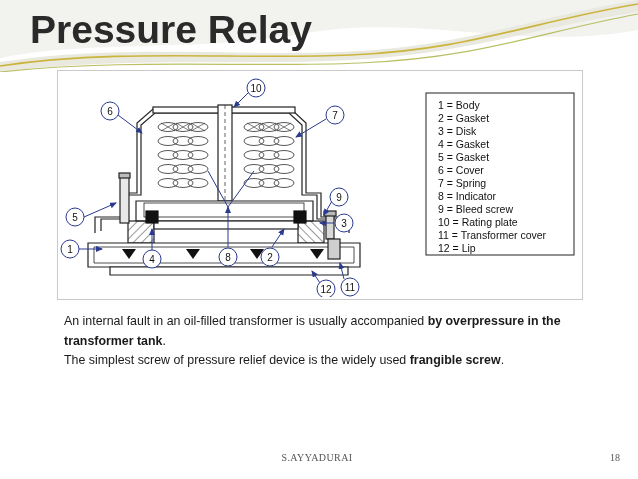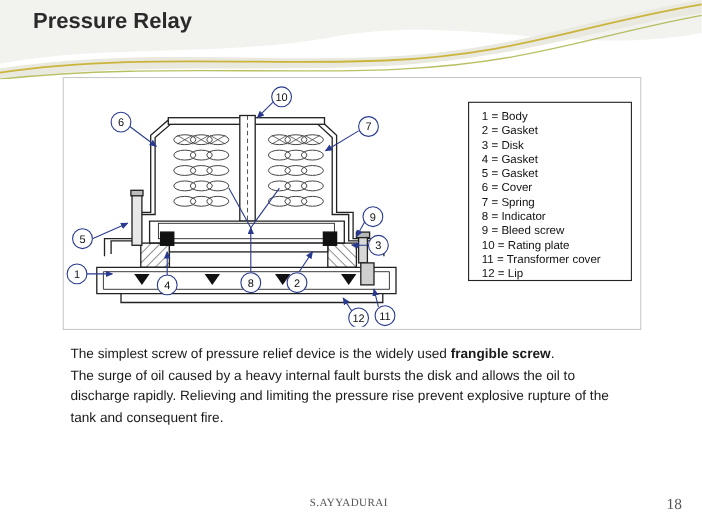--- a/index.html
+++ b/index.html
@@ -27,21 +27,21 @@
     top: 0;
     left: 0;
     width: 638px;
     height: 72px;
     overflow: hidden;
   }
   .title {
     position: absolute;
     left: 30px;
     top: 8px;
-    font-size: 20px;
+    font-size: 39px;
     font-weight: bold;
     color: #2a2a2a;
     letter-spacing: 0px;
     font-family: "Liberation Sans", sans-serif;
     z-index: 5;
   }
   
   .figure {
     position: absolute;
     left: 57px;
@@ -77,21 +77,21 @@
     text-align: center;
     font-size: 10px;
     color: #555;
     font-family: "Liberation Serif", serif;
     letter-spacing: 0.4px;
   }
   .footer-page {
     position: absolute;
     right: 18px;
     top: 452px;
-    font-size: 14px;
+    font-size: 10px;
     color: #555;
     font-family: "Liberation Serif", serif;
   }
   
 </style>
 </head>
 <body>
 
 <div class="slide">
 
@@ -292,20 +292,20 @@
           <tspan x="380" y="155">10 = Rating plate</tspan>
           <tspan x="380" y="168">11 = Transformer cover</tspan>
           <tspan x="380" y="181">12 = Lip</tspan>
         </text>
       </g>
 
     </svg>
   </div>
 
   <div class="body-text">
+    <p><span>An internal fault in an oil-filled transformer is usually accompanied </span><span class="b">by overpressure in the transformer tank</span><span>.</span></p>
     <p><span>The simplest screw of pressure relief device is the widely used </span><span class="b">frangible screw</span><span>.</span></p>
-    <p>The surge of oil caused by a heavy internal fault bursts the disk and allows the oil to discharge rapidly. Relieving and limiting the pressure rise prevent explosive rupture of the tank and consequent fire.</p>
   </div>
 
   <div class="footer-author">S.AYYADURAI</div>
   <div class="footer-page">18</div>
 
 </div>
 
 </body></html>

